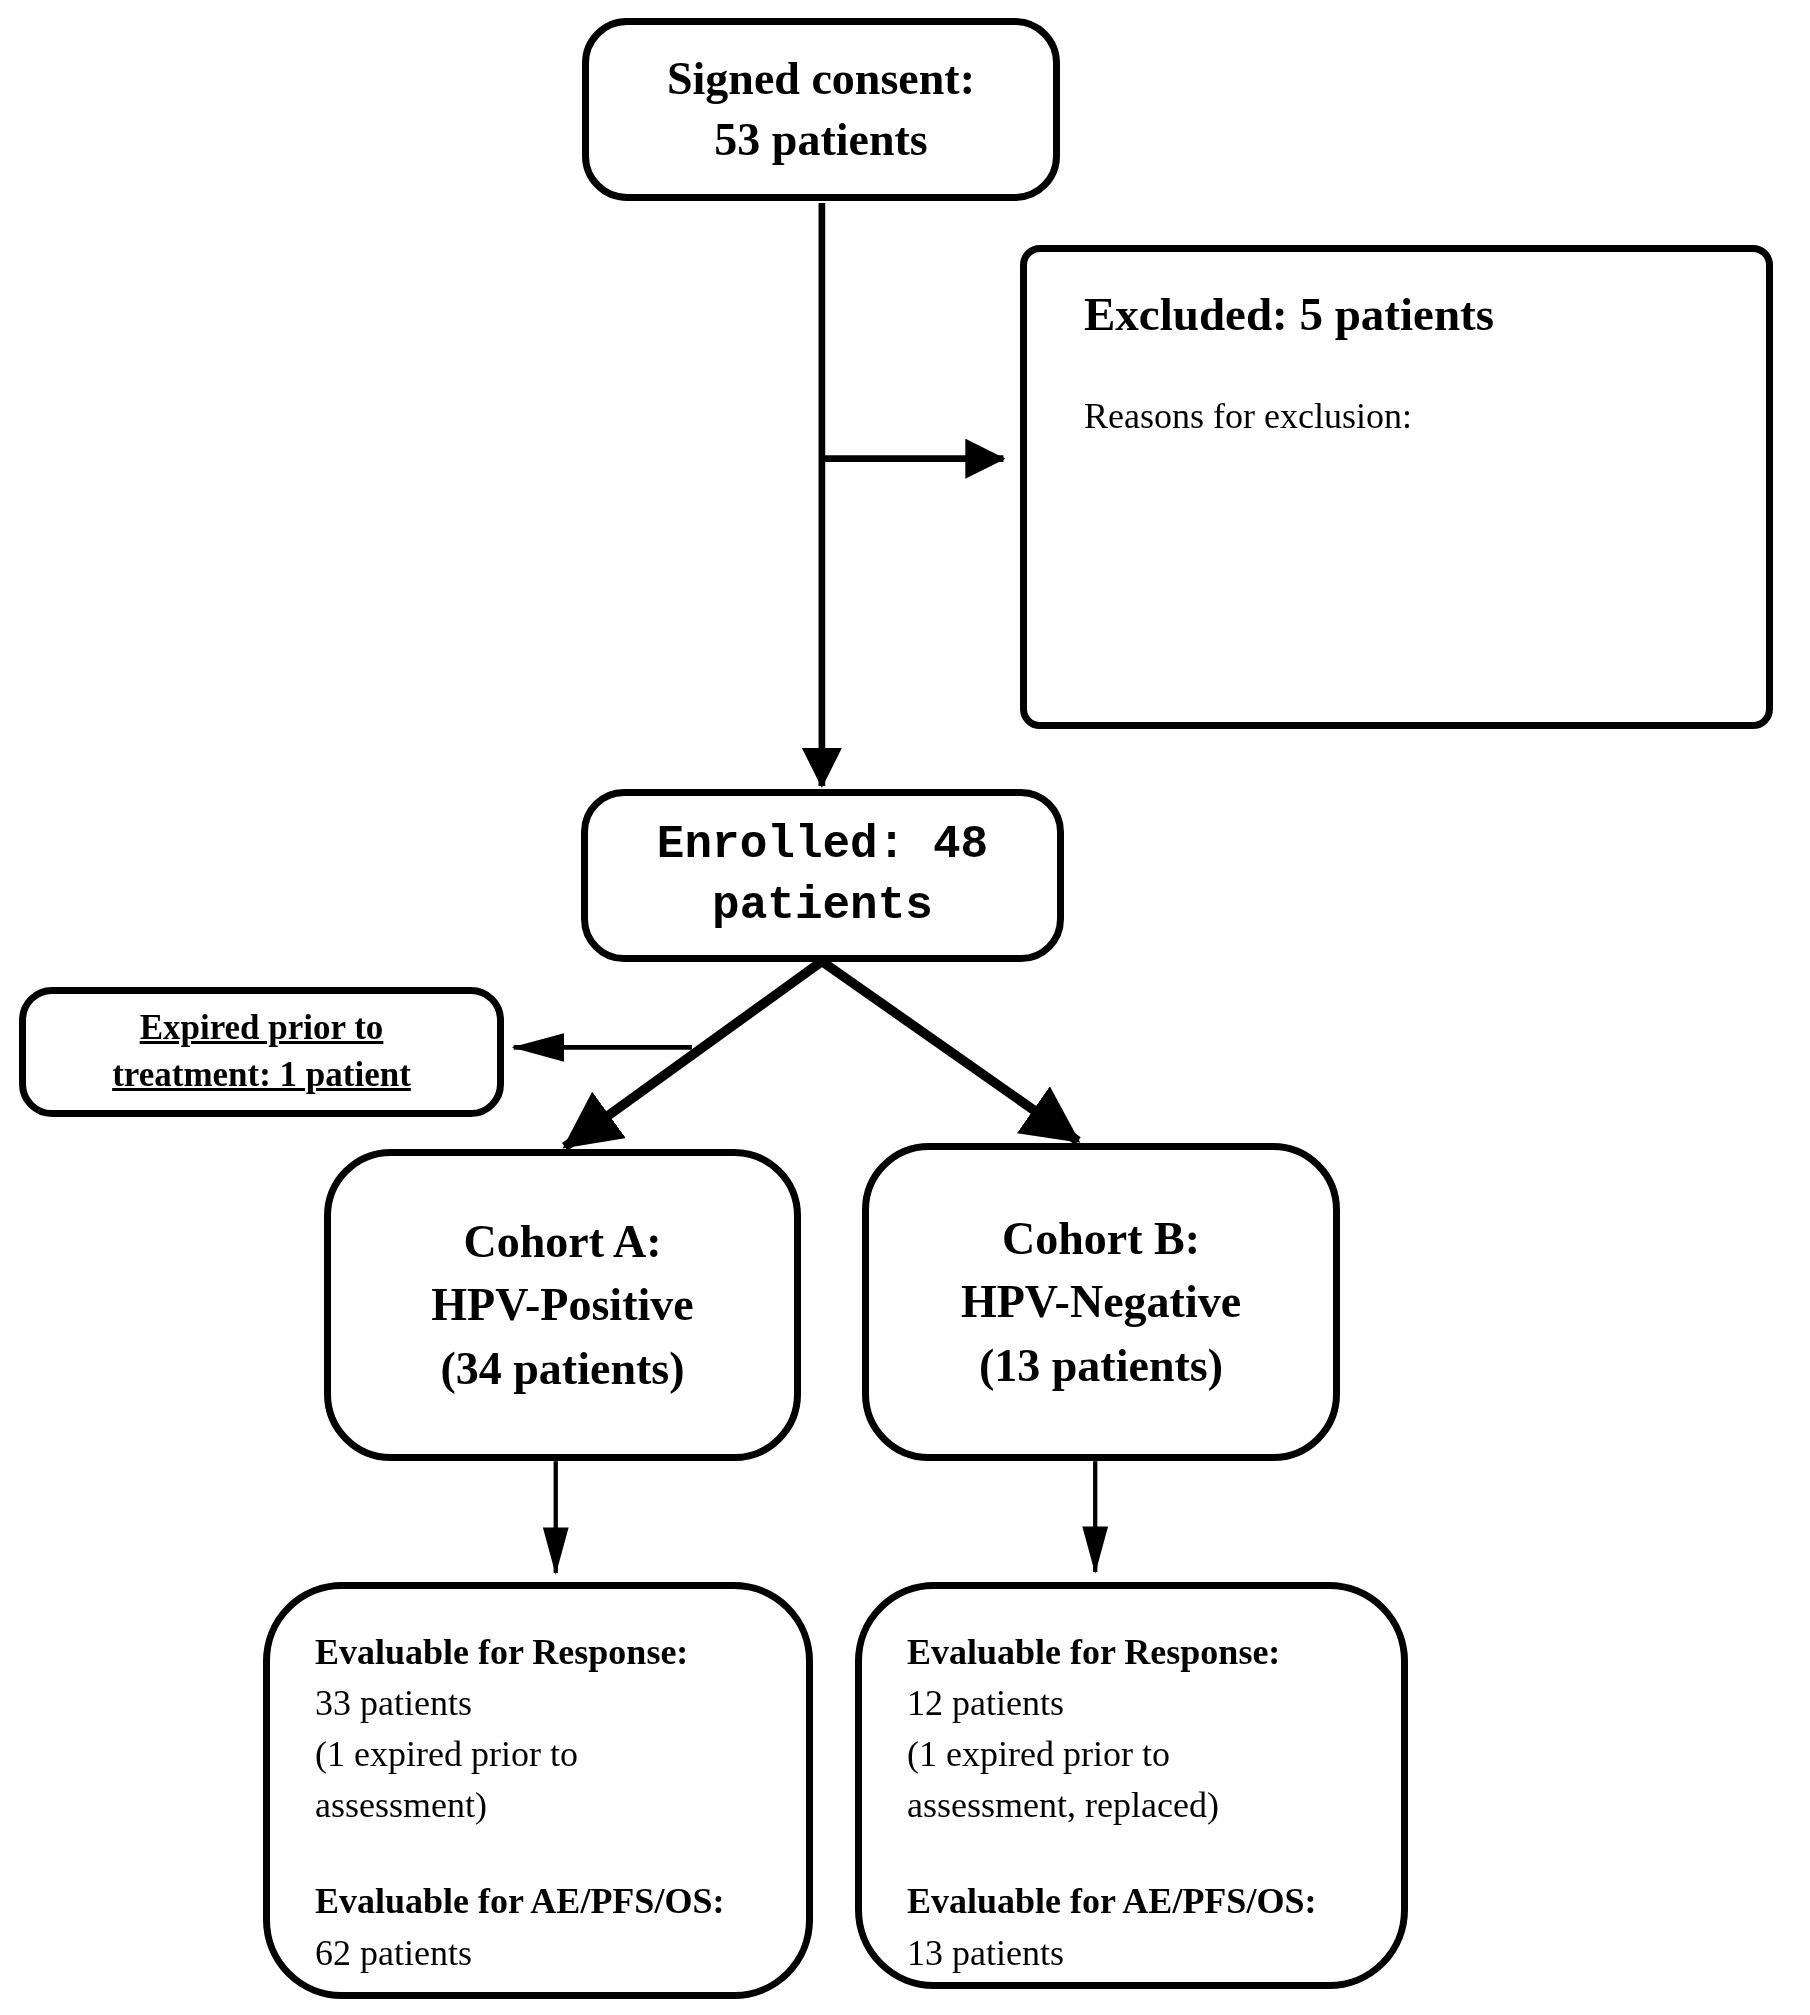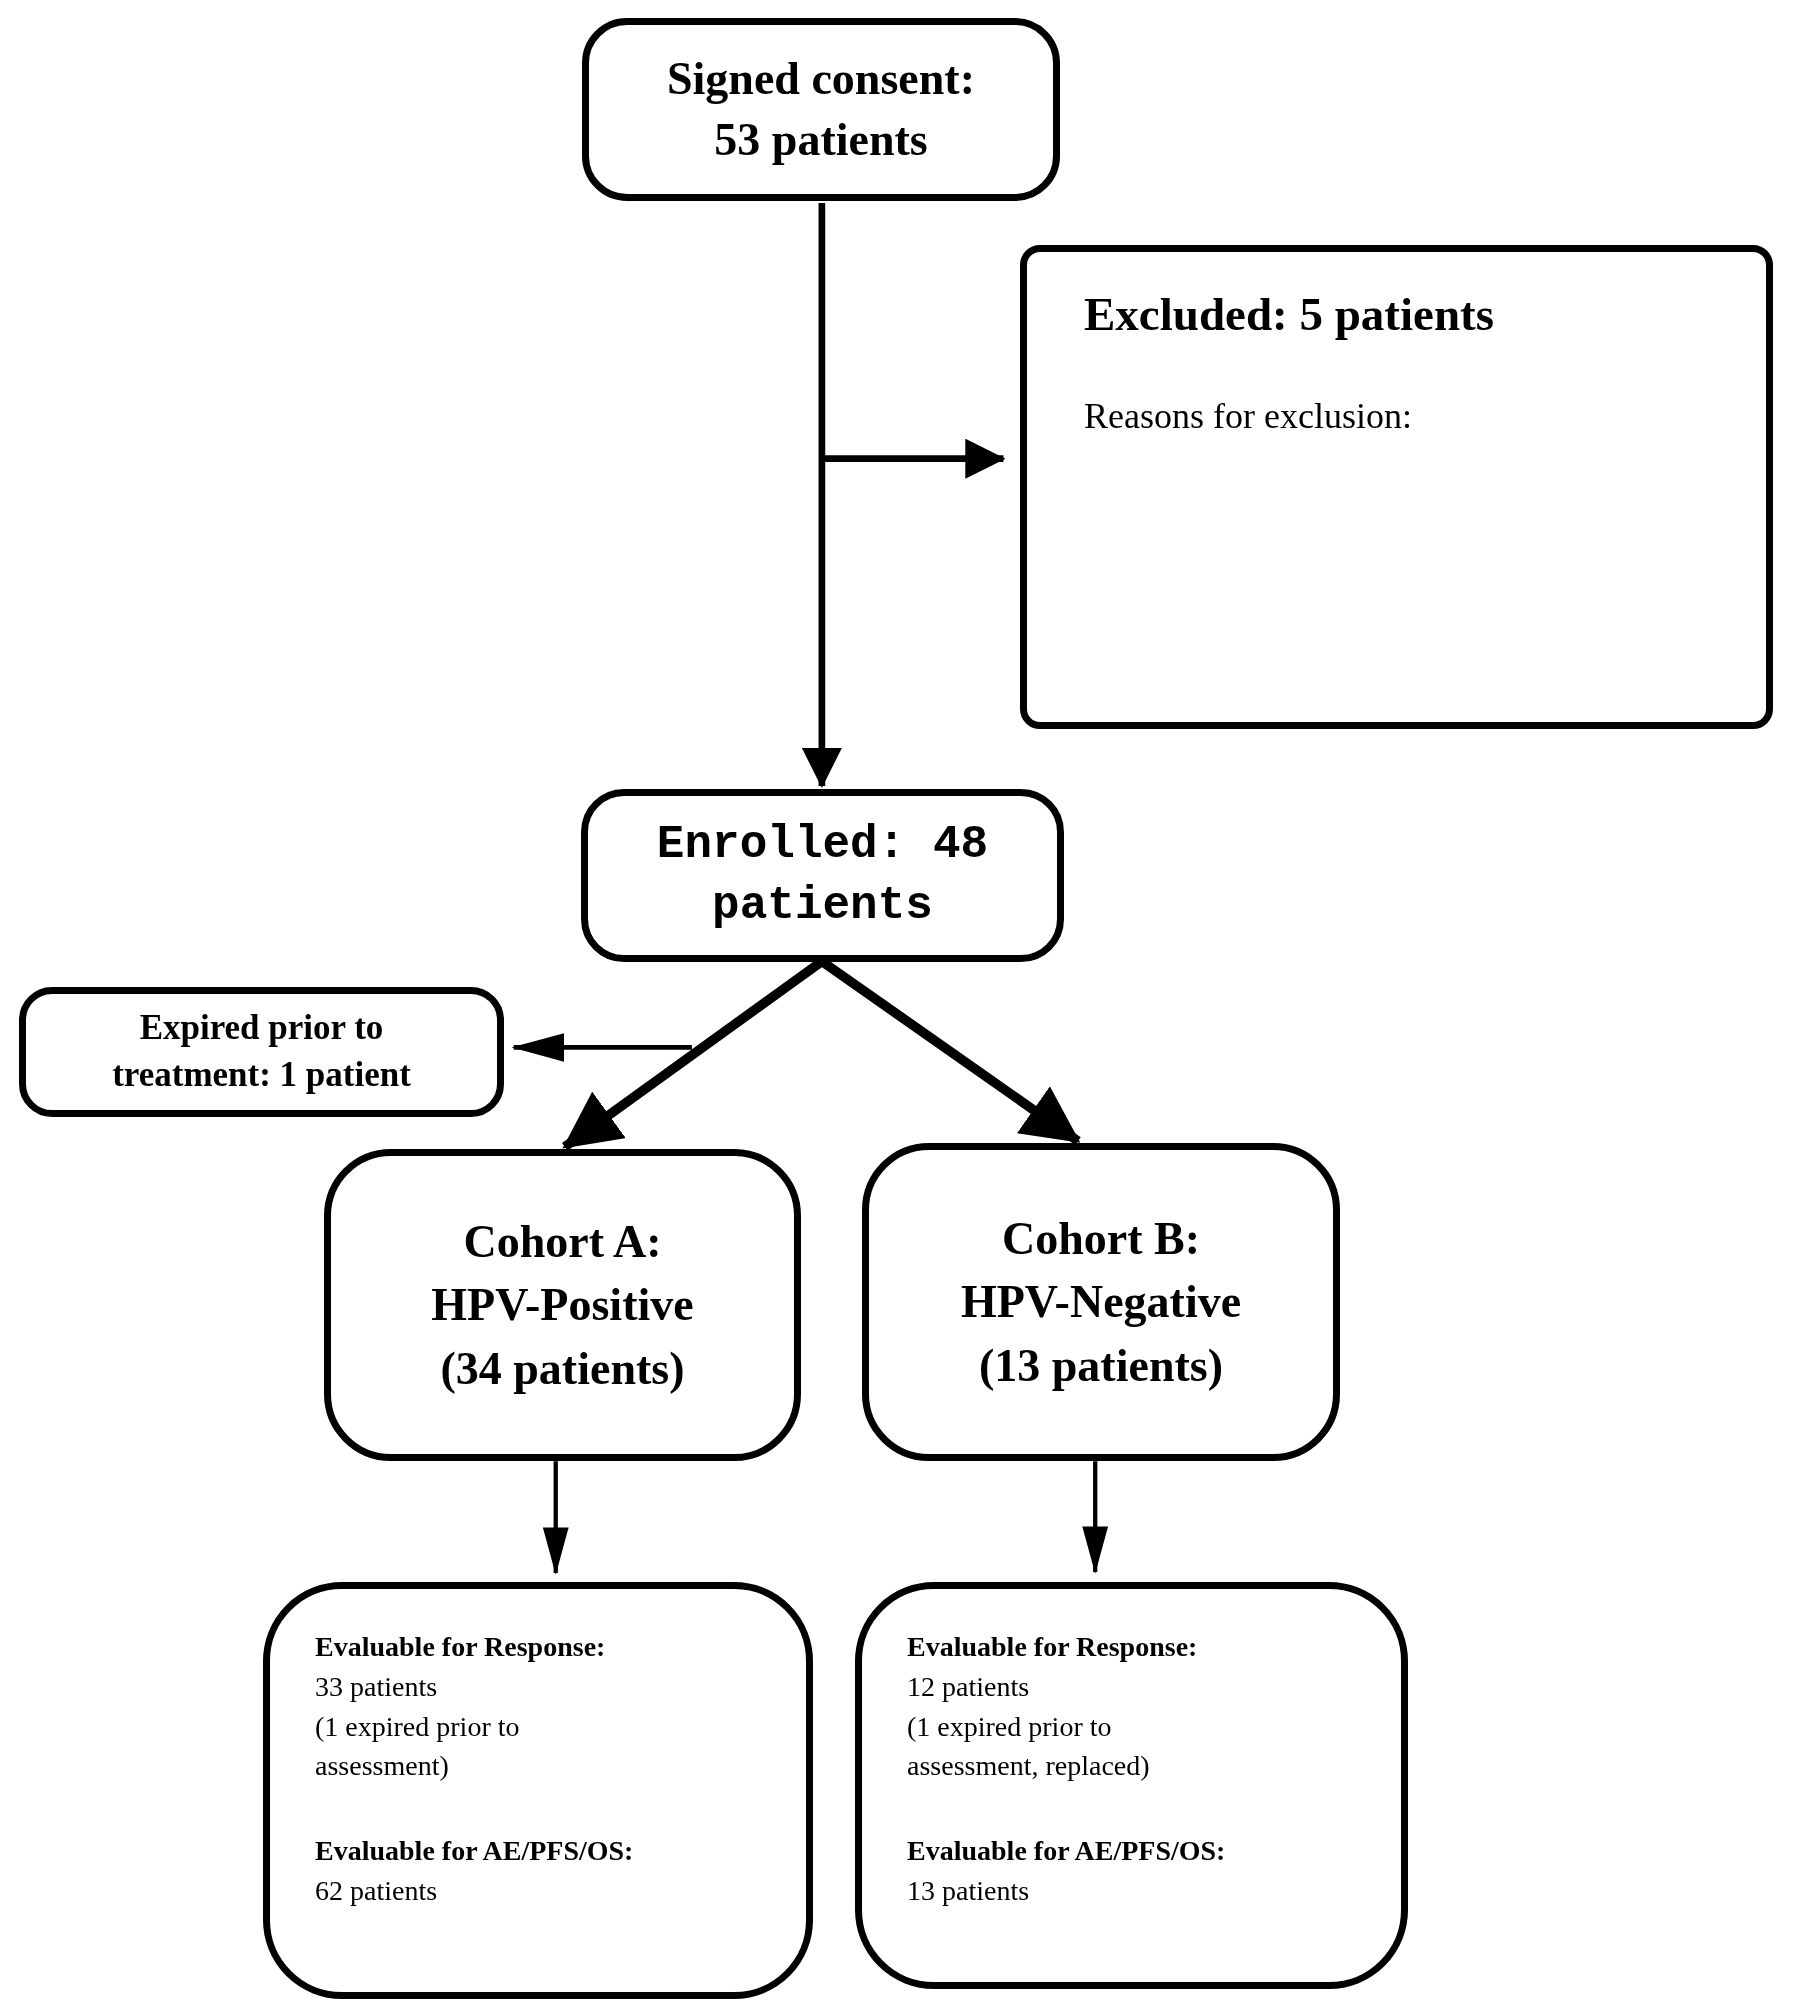--- a/index.html
+++ b/index.html
@@ -26,24 +26,24 @@
     justify-content: center;
     text-align: center;
     font-weight: 700;
   }
   #signed   { left: 582px; top: 18px;   width: 478px; height: 183px; border-radius: 45px;  font-size: 46px; line-height: 1.32; }
   #excluded { left: 1020px; top: 245px;  width: 753px; height: 484px; border-radius: 20px; font-size: 36px; line-height: 1.4; padding: 32.5px 21.5px 0 57px; }
   #excluded .x-title { font-size: 47px; line-height: 1.25; font-weight: 700; }
   #excluded .reasons-label { margin-top: 48px; }
   #excluded ul { list-style: disc outside; padding-left: 108px; margin-top: 3.8px; line-height: 1.45; }
   #enrolled { left: 581px; top: 789px; width: 483px; height: 173px; border-radius: 43px;  font-size: 46px; line-height: 1.32; font-family: Liberation Mono, monospace; }
-  #expired  { left: 19px;   top: 987px; width: 485px; height: 130px; border-radius: 33px;  font-size: 35px; line-height: 1.33; }
+  #expired  { left: 19px;   top: 987px; width: 485px; height: 130px; border-radius: 33px;  font-size: 35px; line-height: 1.33; text-decoration: underline; }
   #cohort-a { left: 324px;  top: 1149px; width: 477px;  height: 312px; border-radius: 67px; font-size: 46px; line-height: 1.38; }
   #cohort-b { left: 862px; top: 1143px; width: 478px; height: 318px; border-radius: 67px; font-size: 46px; line-height: 1.38; }
-  .outcomes { font-size: 28px; line-height: 1.42; padding: 38px 19px 16px 45px; }
+  .outcomes { font-size: 36px; line-height: 1.42; padding: 38px 19px 16px 45px; }
   #outcomes-a { left: 263px;  top: 1582px; width: 550px; height: 417px; border-radius: 79px; }
   #outcomes-b { left: 855px; top: 1582px; width: 553px; height: 407px; border-radius: 79px; }
   .bold { font-weight: 700; }
   .outcome-gap { height: 45px; }
 </style>
 </head>
 <body>
 
 <div id="canvas">
 

